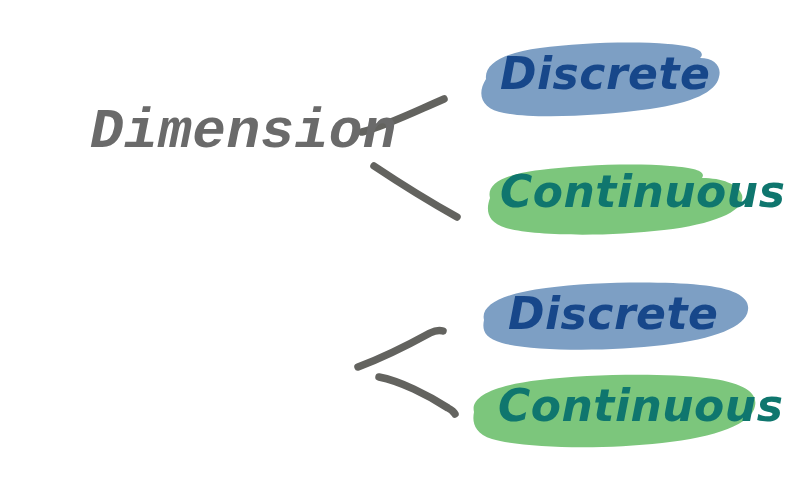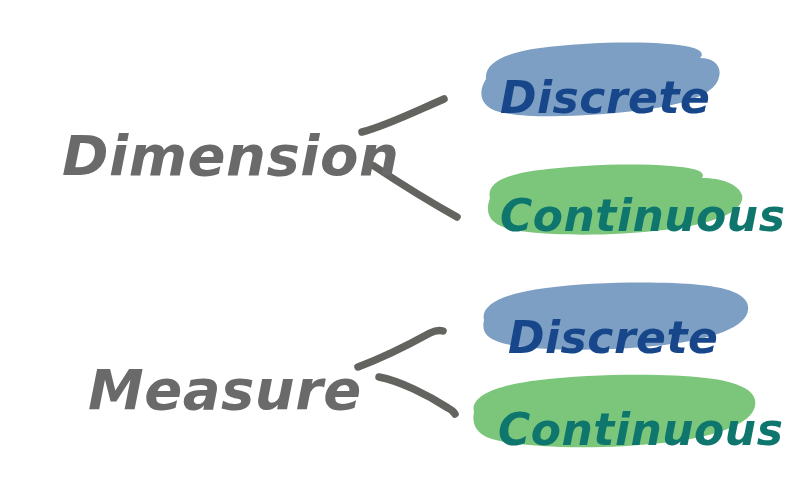--- a/index.html
+++ b/index.html
@@ -22,36 +22,35 @@
     width: 800px;
     height: 490px;
   }
   .hw-label {
     font-family: "DejaVu Sans", sans-serif;
     font-weight: 700;
     font-style: italic;
     letter-spacing: 0.5px;
     white-space: nowrap;
     user-select: none;
-    margin-top: 24px;
   }
   .root-label {
     position: absolute;
     color: #6a6a6a;
     font-size: 56px;
     line-height: 1;
   }
   .leaf-label {
     position: absolute;
     font-size: 44px;
     line-height: 1;
   }
   .leaf-blue { color: #17478a; }
   .leaf-green { color: #0f766e; }
-  #root-dimension { left: 62px; top: 104px; }
+  #root-dimension { left: 90px; top: 104px; font-family: Liberation Mono, monospace; }
   #root-measure { left: 88px; top: 338px; }
   #leaf-d-discrete { left: 500px; top: 52px; }
   #leaf-d-continuous { left: 500px; top: 170px; }
   #leaf-m-discrete { left: 508px; top: 292px; }
   #leaf-m-continuous { left: 498px; top: 384px; }
 </style>
 </head>
 <body>
 
 <div id="canvas">
@@ -102,21 +101,20 @@
       <path d="M 374 166 C 398 182, 430 202, 457 217"></path>
 
       <path d="M 358 367 C 382 358, 410 344, 430 333 C 436 330, 440 330, 443 331"></path>
 
       <path d="M 379 377 C 400 381, 428 395, 448 408 C 452 410, 454 412, 455 414"></path>
     </g>
   </svg>
 
   <div class="hw-label root-label" id="root-dimension">Dimension</div>
 
-  <div class="hw-label root-label" id="root-measure">Measure</div>
 
   <div class="hw-label leaf-label leaf-blue" id="leaf-d-discrete">Discrete</div>
 
   <div class="hw-label leaf-label leaf-green" id="leaf-d-continuous">Continuous</div>
 
   <div class="hw-label leaf-label leaf-blue" id="leaf-m-discrete">Discrete</div>
 
   <div class="hw-label leaf-label leaf-green" id="leaf-m-continuous">Continuous</div>
 
 </div>

